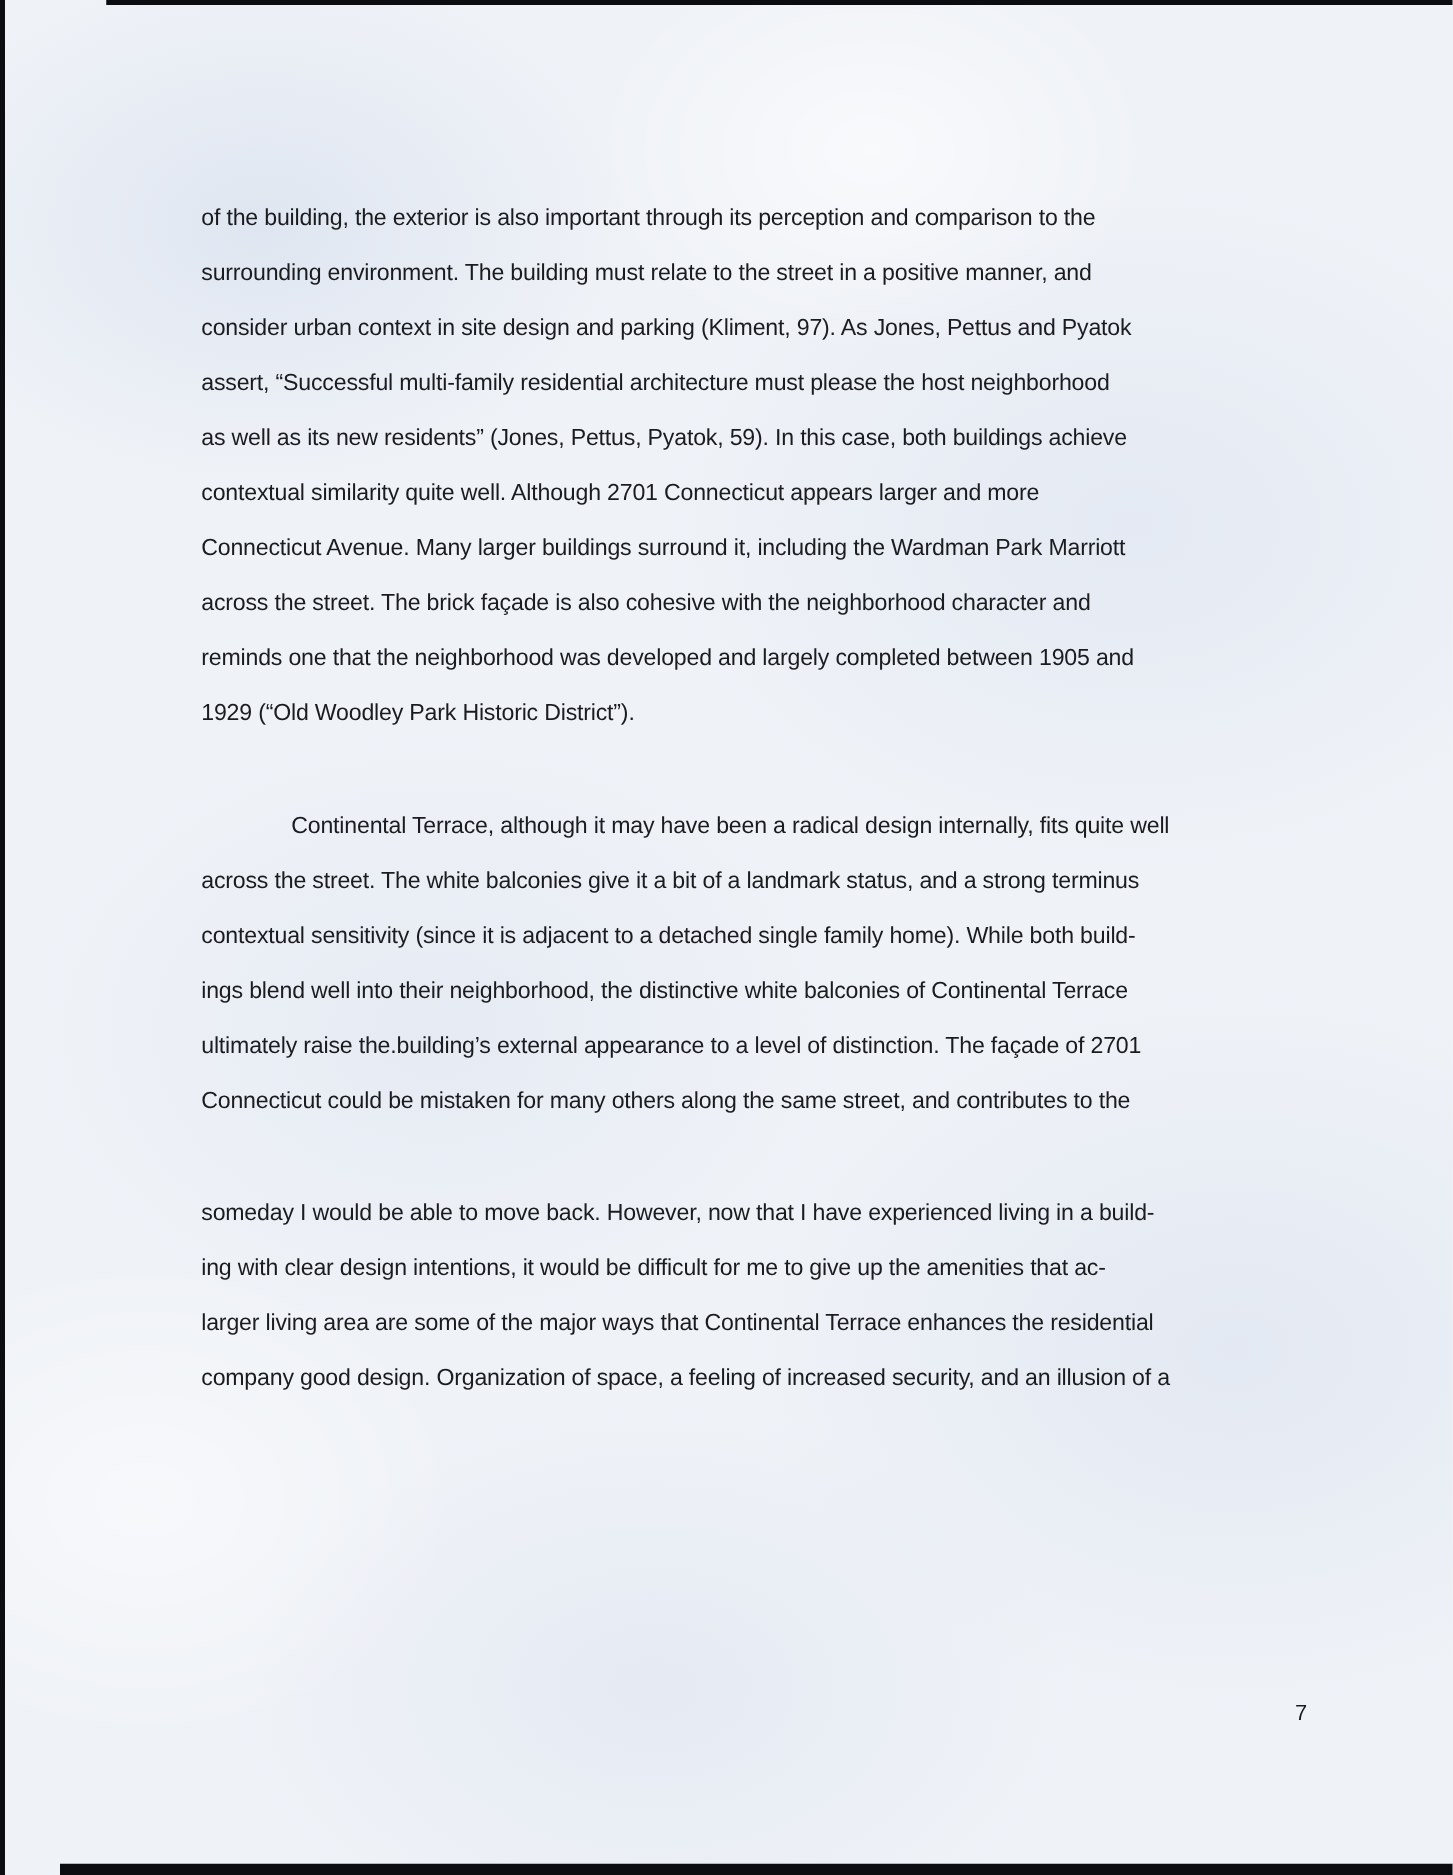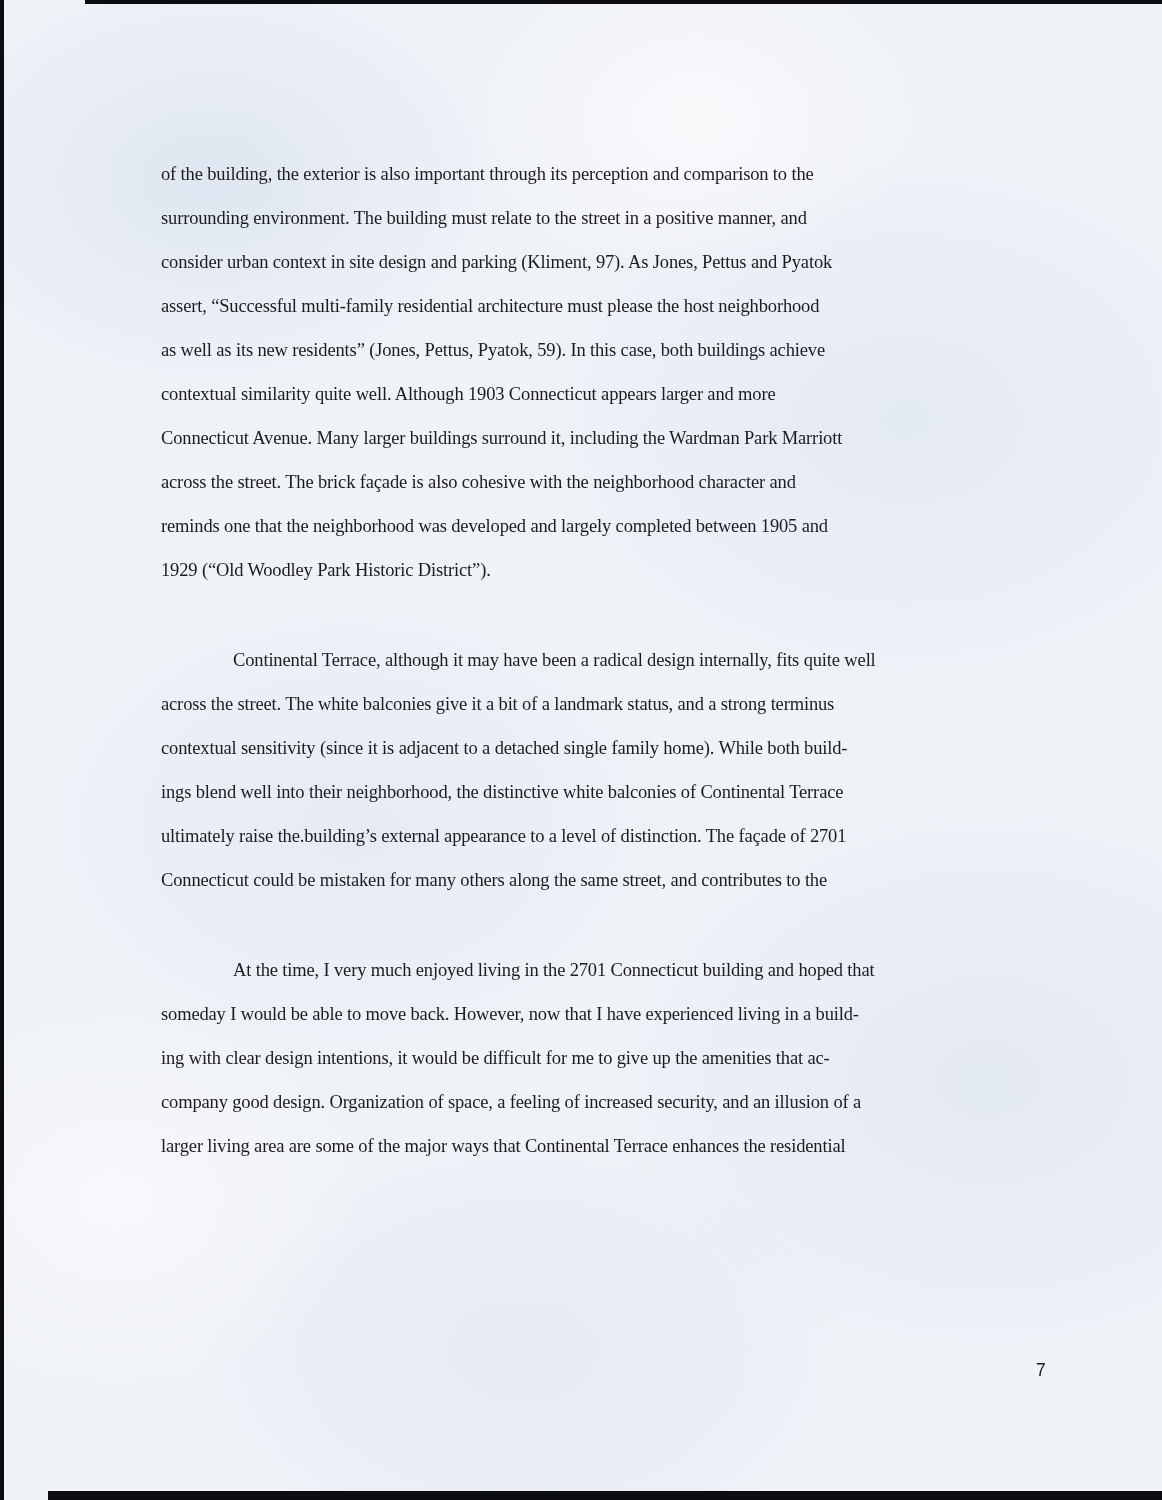--- a/index.html
+++ b/index.html
@@ -37,21 +37,21 @@
   .edge-top    { top: 0; left: 85px; right: 0; height: 4px; }
   .edge-left   { top: 0; left: 0; width: 4px; height: 100%; }
   .edge-bottom { bottom: 0; left: 48px; right: 0; height: 9px; }
 
   .doc {
     position: absolute;
     left: 161px;
     top: 152px;
     width: 856px;
   }
-  .para { margin: 0; font-family: Liberation Serif, serif; }
+  .para { margin: 0; }
   .para + .para { margin-top: 46px; }
   .line {
     font-size: 18.5px;
     line-height: 44px;
     letter-spacing: -0.15px;
     white-space: nowrap;
   }
   .line.indent { padding-left: 72px; }
 
   .page-number {
@@ -71,39 +71,38 @@
 <div class="edge edge-bottom"></div>
 
 <main class="doc">
 
   <section class="para">
     <div class="line">of the building, the exterior is also important through its perception and comparison to the</div>
     <div class="line">surrounding environment. The building must relate to the street in a positive manner, and</div>
     <div class="line">consider urban context in site design and parking (Kliment, 97). As Jones, Pettus and Pyatok</div>
     <div class="line">assert, “Successful multi-family residential architecture must please the host neighborhood</div>
     <div class="line">as well as its new residents” (Jones, Pettus, Pyatok, 59). In this case, both buildings achieve</div>
-    <div class="line">contextual similarity quite well. Although 1903 Connecticut appears larger and more</div>
+    <div class="line">contextual similarity quite well. Although 2701 Connecticut appears larger and more</div>
     <div class="line">Connecticut Avenue. Many larger buildings surround it, including the Wardman Park Marriott</div>
     <div class="line">across the street. The brick façade is also cohesive with the neighborhood character and</div>
     <div class="line">reminds one that the neighborhood was developed and largely completed between 1905 and</div>
     <div class="line">1929 (“Old Woodley Park Historic District”).</div>
   </section>
 
   <section class="para">
     <div class="line indent">Continental Terrace, although it may have been a radical design internally, fits quite well</div>
     <div class="line">across the street. The white balconies give it a bit of a landmark status, and a strong terminus</div>
     <div class="line">contextual sensitivity (since it is adjacent to a detached single family home). While both build-</div>
     <div class="line">ings blend well into their neighborhood, the distinctive white balconies of Continental Terrace</div>
     <div class="line">ultimately raise the.building’s external appearance to a level of distinction. The façade of 2701</div>
     <div class="line">Connecticut could be mistaken for many others along the same street, and contributes to the</div>
   </section>
 
   <section class="para">
-    <div class="line indent">At the time, I very much enjoyed living in the 2701 Connecticut building and hoped that</div>
     <div class="line">someday I would be able to move back. However, now that I have experienced living in a build-</div>
     <div class="line">ing with clear design intentions, it would be difficult for me to give up the amenities that ac-</div>
+    <div class="line">larger living area are some of the major ways that Continental Terrace enhances the residential</div>
     <div class="line">company good design. Organization of space, a feeling of increased security, and an illusion of a</div>
-    <div class="line">larger living area are some of the major ways that Continental Terrace enhances the residential</div>
   </section>
 
 </main>
 
 <div class="page-number">7</div>
 
 </body></html>

